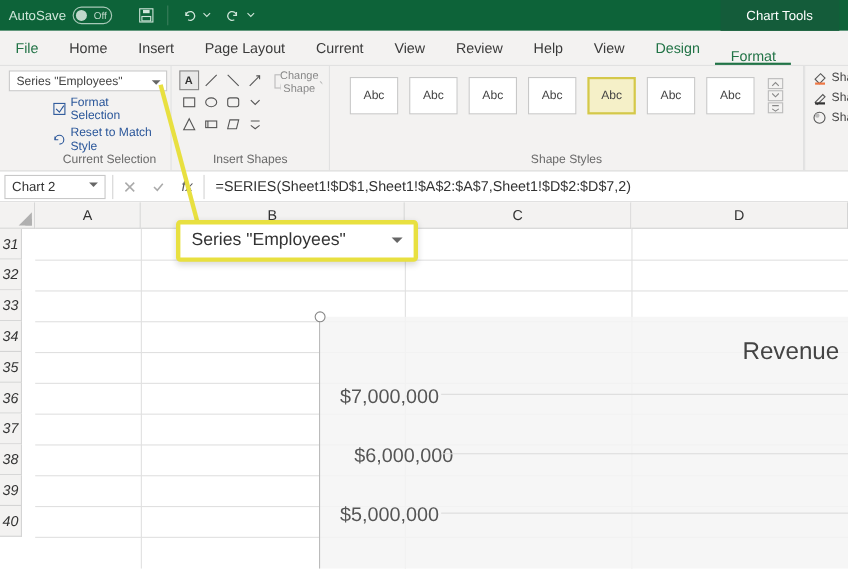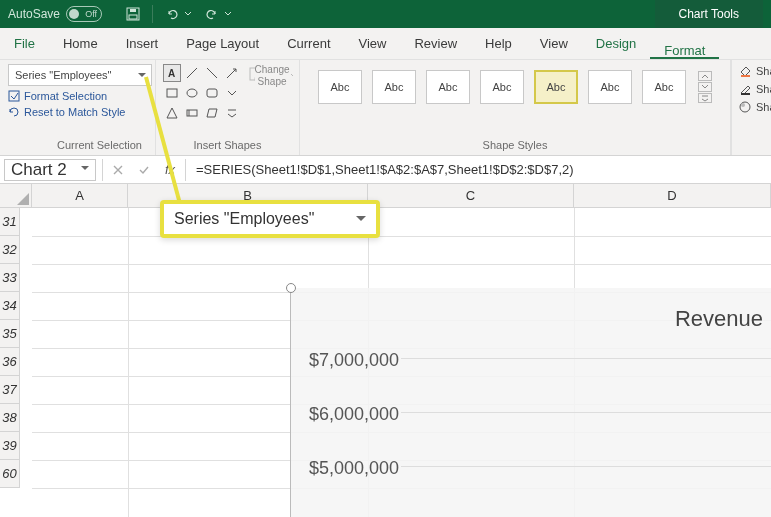--- a/index.html
+++ b/index.html
@@ -21,42 +21,42 @@
 .menu-item.design { color: #217346; }
 .menu-item.active { border-bottom: 2px solid #217346; color: #217346; margin-top: 16px; }
 
 
 .ribbon { height: 96px; background: #f3f2f1; display: flex; border-bottom: 1px solid #d4d4d4; }
 .ribbon-group { border-right: 1px solid #e1e1e1; padding: 4px 8px 2px; display: flex; flex-direction: column; align-items: center; }
 .ribbon-group-label { font-size: 11px; color: #6a6a6a; margin-top: auto; padding-bottom: 2px; }
 
 .sel-dropdown { width: 144px; height: 22px; border: 1px solid #c8c8c8; background: #fff; font-size: 11px; padding: 0 18px 0 6px; display: flex; align-items: center; color: #444; position: relative; }
 .sel-dropdown::after { content: ""; position: absolute; right: 5px; top: 8px; border: 4px solid transparent; border-top-color: #666; }
-.sel-link { font-size: 11px; color: #2b579a; display: flex; align-items: center; gap: 4px; margin-top: 4px; cursor: pointer; align-self: flex-start; }
+.sel-link { font-size: 11px; color: #2b579a; display: flex; align-items: center; gap: 4px; margin-top: 4px; cursor: pointer; align-self: flex-start; margin-left: 40px; }
 .sel-link .mini-icon { width: 12px; height: 12px; }
 
 .shapes-gallery { display: grid; grid-template-columns: repeat(4, 18px); grid-template-rows: repeat(3, 18px); gap: 2px; }
 .shape-cell { width: 18px; height: 18px; display: flex; align-items: center; justify-content: center; }
 .shape-cell svg { width: 14px; height: 14px; }
 .shape-cell.text-a { border: 1px solid #888; background: #e8e8e8; font-size: 10px; font-weight: bold; color: #333; }
 
 .change-shape { width: 46px; display: flex; flex-direction: row; align-items: center; justify-content: center; font-size: 10px; color: #888; text-align: center; line-height: 1.2; margin-left: 6px; }
 
 .shape-styles-row { display: flex; gap: 10px; align-items: center; padding: 6px 10px 0; }
 .style-box { width: 44px; height: 34px; border: 1px solid #c8c8c8; background: #fff; display: flex; align-items: center; justify-content: center; font-size: 11px; color: #444; cursor: pointer; }
 .style-box.sel { border: 2px solid #d4c84a; background: #f5f0c8; }
 .style-arrows { width: 14px; display: flex; flex-direction: column; gap: 1px; margin-left: 2px; }
 .style-arrows div { height: 10px; border: 1px solid #bbb; display: flex; align-items: center; justify-content: center; }
 
 .fill-outline { display: flex; flex-direction: column; gap: 4px; padding: 4px 6px; font-size: 11px; color: #444; }
 .fill-outline div { display: flex; align-items: center; gap: 4px; cursor: pointer; }
 
 
 .formula-bar { height: 28px; display: flex; align-items: center; border-bottom: 1px solid #d4d4d4; background: #fff; }
-.name-box { width: 92px; height: 22px; border: 1px solid #c8c8c8; margin: 0 4px; padding: 0 6px; font-size: 17px; display: flex; align-items: center; justify-content: space-between; color: #333; }
+.name-box { width: 92px; height: 22px; border: 1px solid #c8c8c8; margin: 0 4px; padding: 0 6px; font-size: 12px; display: flex; align-items: center; justify-content: space-between; color: #333; }
 .name-box::after { content: ""; border: 4px solid transparent; border-top-color: #666; }
 .fb-divider { width: 1px; height: 22px; background: #d4d4d4; margin: 0 2px; }
 .fb-btn { width: 26px; height: 22px; display: flex; align-items: center; justify-content: center; color: #888; cursor: pointer; }
 .fx-label { font-style: italic; font-size: 13px; color: #555; }
 .formula-input { flex: 1; height: 22px; font-size: 13px; padding: 0 8px; display: flex; align-items: center; color: #333; }
 
 
 .grid-area { position: relative; height: 333px; background: #fff; }
 .corner { position: absolute; left: 0; top: 0; width: 32px; height: 24px; background: #f3f2f1; border-right: 1px solid #d4d4d4; border-bottom: 1px solid #d4d4d4; }
 .corner::after { content: ""; position: absolute; right: 2px; bottom: 2px; border: 6px solid transparent; border-bottom-color: #b0b0b0; border-right-color: #b0b0b0; }
@@ -348,21 +348,21 @@
   <div class="row-headers">
     <div class="row-h">31</div>
     <div class="row-h">32</div>
     <div class="row-h">33</div>
     <div class="row-h">34</div>
     <div class="row-h">35</div>
     <div class="row-h">36</div>
     <div class="row-h">37</div>
     <div class="row-h">38</div>
     <div class="row-h">39</div>
-    <div class="row-h">60</div>
+    <div class="row-h">40</div>
   </div>
   <div class="cells">
     <div class="cell-grid-v" style="left:96px;"></div>
     <div class="cell-grid-v" style="left:336px;"></div>
     <div class="cell-grid-v" style="left:542px;"></div>
     <div class="cell-grid-h" style="top:28px;"></div>
     <div class="cell-grid-h" style="top:56px;"></div>
     <div class="cell-grid-h" style="top:84px;"></div>
     <div class="cell-grid-h" style="top:112px;"></div>
     <div class="cell-grid-h" style="top:140px;"></div>
@@ -371,21 +371,21 @@
     <div class="cell-grid-h" style="top:224px;"></div>
     <div class="cell-grid-h" style="top:252px;"></div>
     <div class="cell-grid-h" style="top:280px;"></div>
   </div>
 
   <div class="chart" style="left:290px; top:104px; right:0; bottom:0;">
     <div class="chart-handle" style="left:-5px; top:-5px;"></div>
     <div class="chart-title" style="right:8px; top:18px;">Revenue</div>
     <div class="chart-yval" style="left:18px; top:62px;">$7,000,000</div>
     <div class="chart-gridline" style="top:70px;"></div>
-    <div class="chart-yval" style="left:18px; top:116px;">$6,000,000</div>
+    <div class="chart-yval" style="left:31px; top:116px;">$6,000,000</div>
     <div class="chart-gridline" style="top:124px;"></div>
     <div class="chart-yval" style="left:18px; top:170px;">$5,000,000</div>
     <div class="chart-gridline" style="top:178px;"></div>
   </div>
 </div>
 
 <div class="callout-line" style="left:146px; top:75px; width:145px; transform: rotate(75deg);"></div>
 
 <div class="callout" style="left:160px; top:200px; width:220px;">
   <span>Series "Employees"</span>

